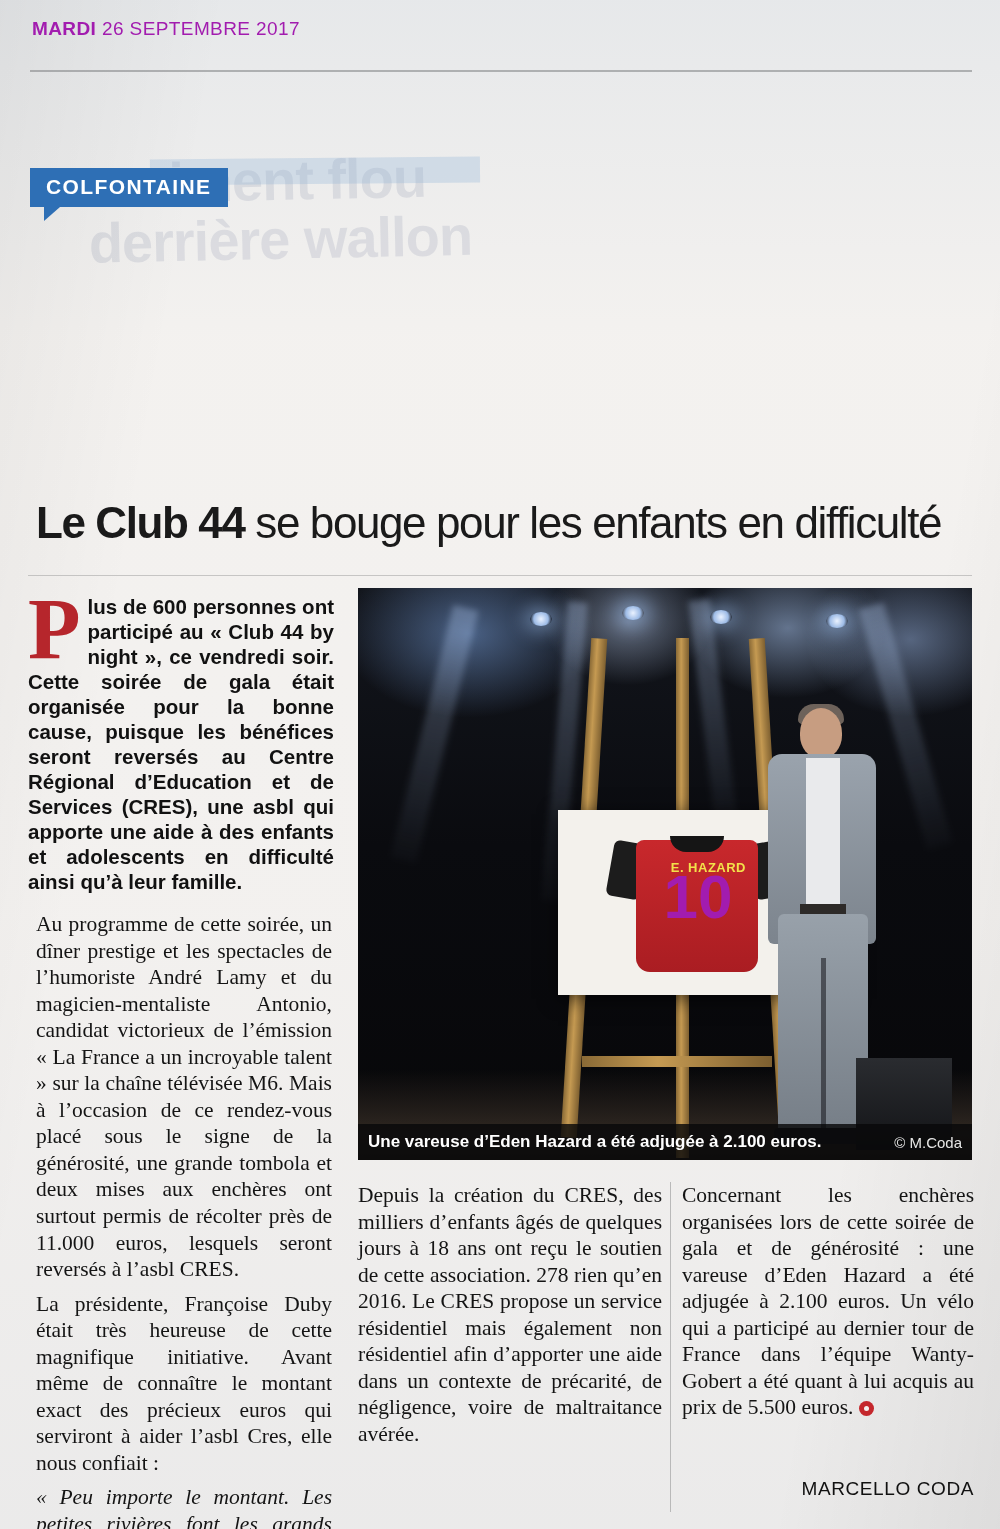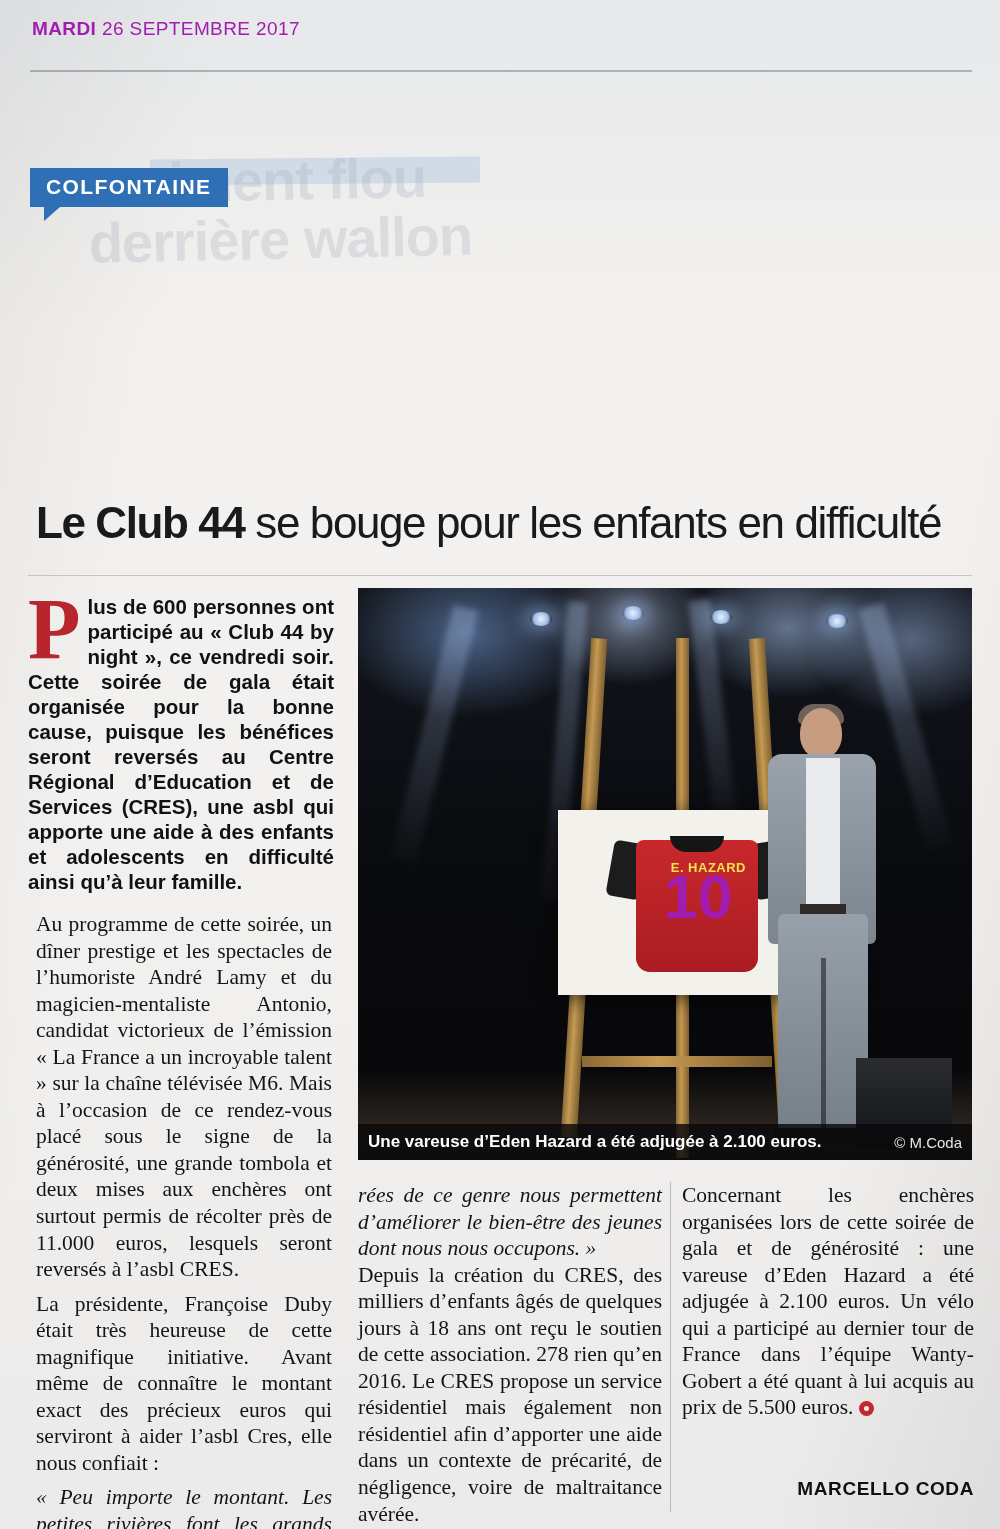--- a/index.html
+++ b/index.html
@@ -388,21 +388,21 @@
     text-align: justify;
     color: #141414;
   }
   .body-col2 p, .body-col3 p { margin: 0; }
 
   .byline {
     position: absolute;
     right: 26px;
     top: 1478px;
     font-family: "Liberation Sans", sans-serif;
-    font-weight: bold;
+    font-weight: normal;
     font-size: 19px;
     letter-spacing: 0.6px;
     color: #111;
   }
   .endmark {
     display: inline-block;
     width: 15px; height: 15px;
     border-radius: 50%;
     background: #c4272c;
     position: relative;
@@ -512,21 +512,20 @@
 
     <div class="caption-bar">
       <div class="caption-text">Une vareuse d’Eden Hazard a été adjugée à 2.100 euros.</div>
       <div class="caption-credit">© M.Coda</div>
     </div>
   </div>
 
   <div class="colrule" style="left:670px;"></div>
 
   <div class="body-col2">
-    <p class="italic">rées de ce genre nous permettent d’améliorer le bien-être des jeunes dont nous nous occupons. »</p>
     <p>Depuis la création du CRES, des milliers d’enfants âgés de quelques jours à 18 ans ont reçu le soutien de cette association. 278 rien qu’en 2016. Le CRES propose un service résidentiel mais également non résidentiel afin d’apporter une aide dans un contexte de précarité, de négligence, voire de maltraitance avérée.</p>
   </div>
 
   <div class="body-col3">
     <p><span>Concernant les enchères organisées lors de cette soirée de gala et de générosité : une vareuse d’Eden Hazard a été adjugée à 2.100 euros. Un vélo qui a participé au dernier tour de France dans l’équipe Wanty-Gobert a été quant à lui acquis au prix de 5.500 euros.</span><span class="endmark"></span></p>
   </div>
 
   <div class="byline">MARCELLO CODA</div>
 
 </div>

